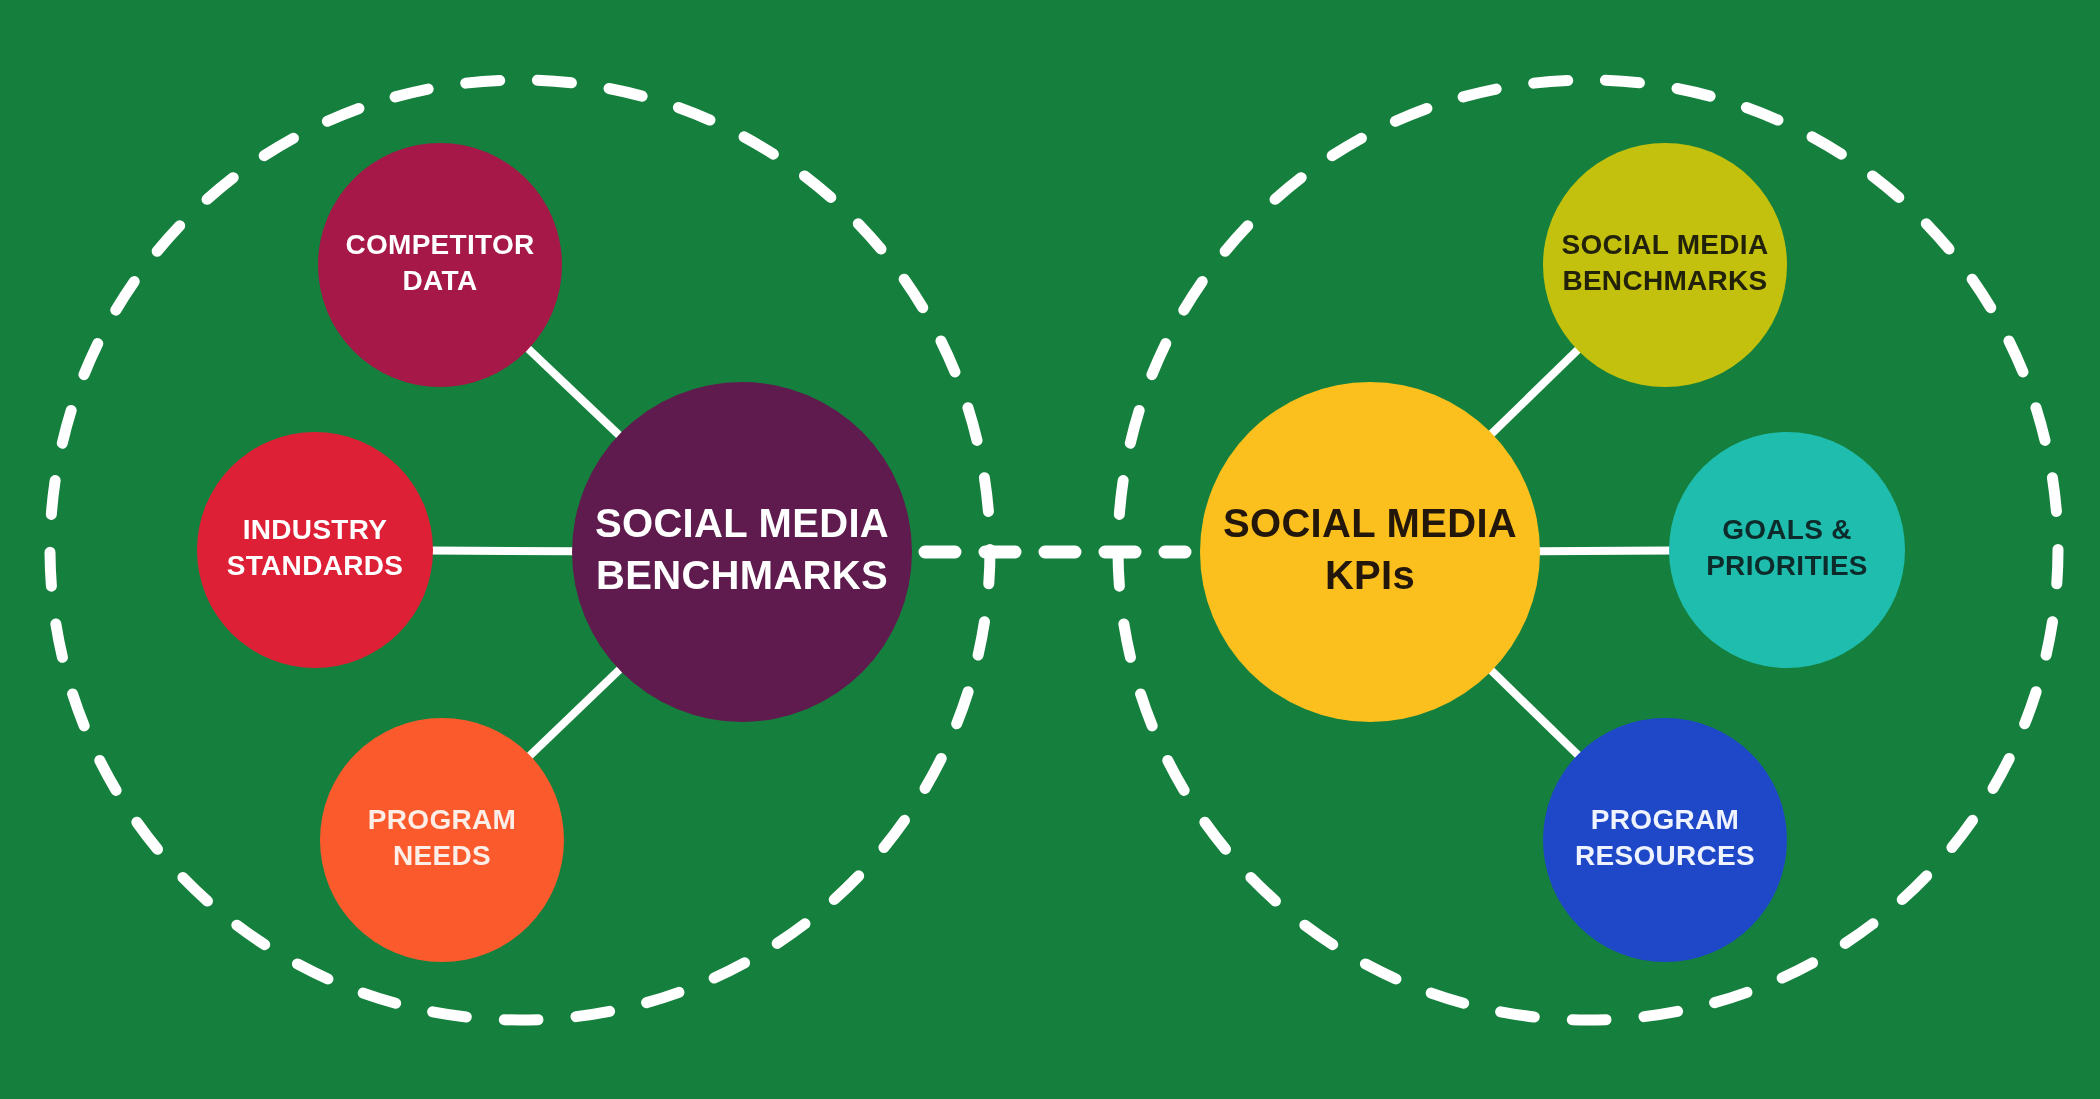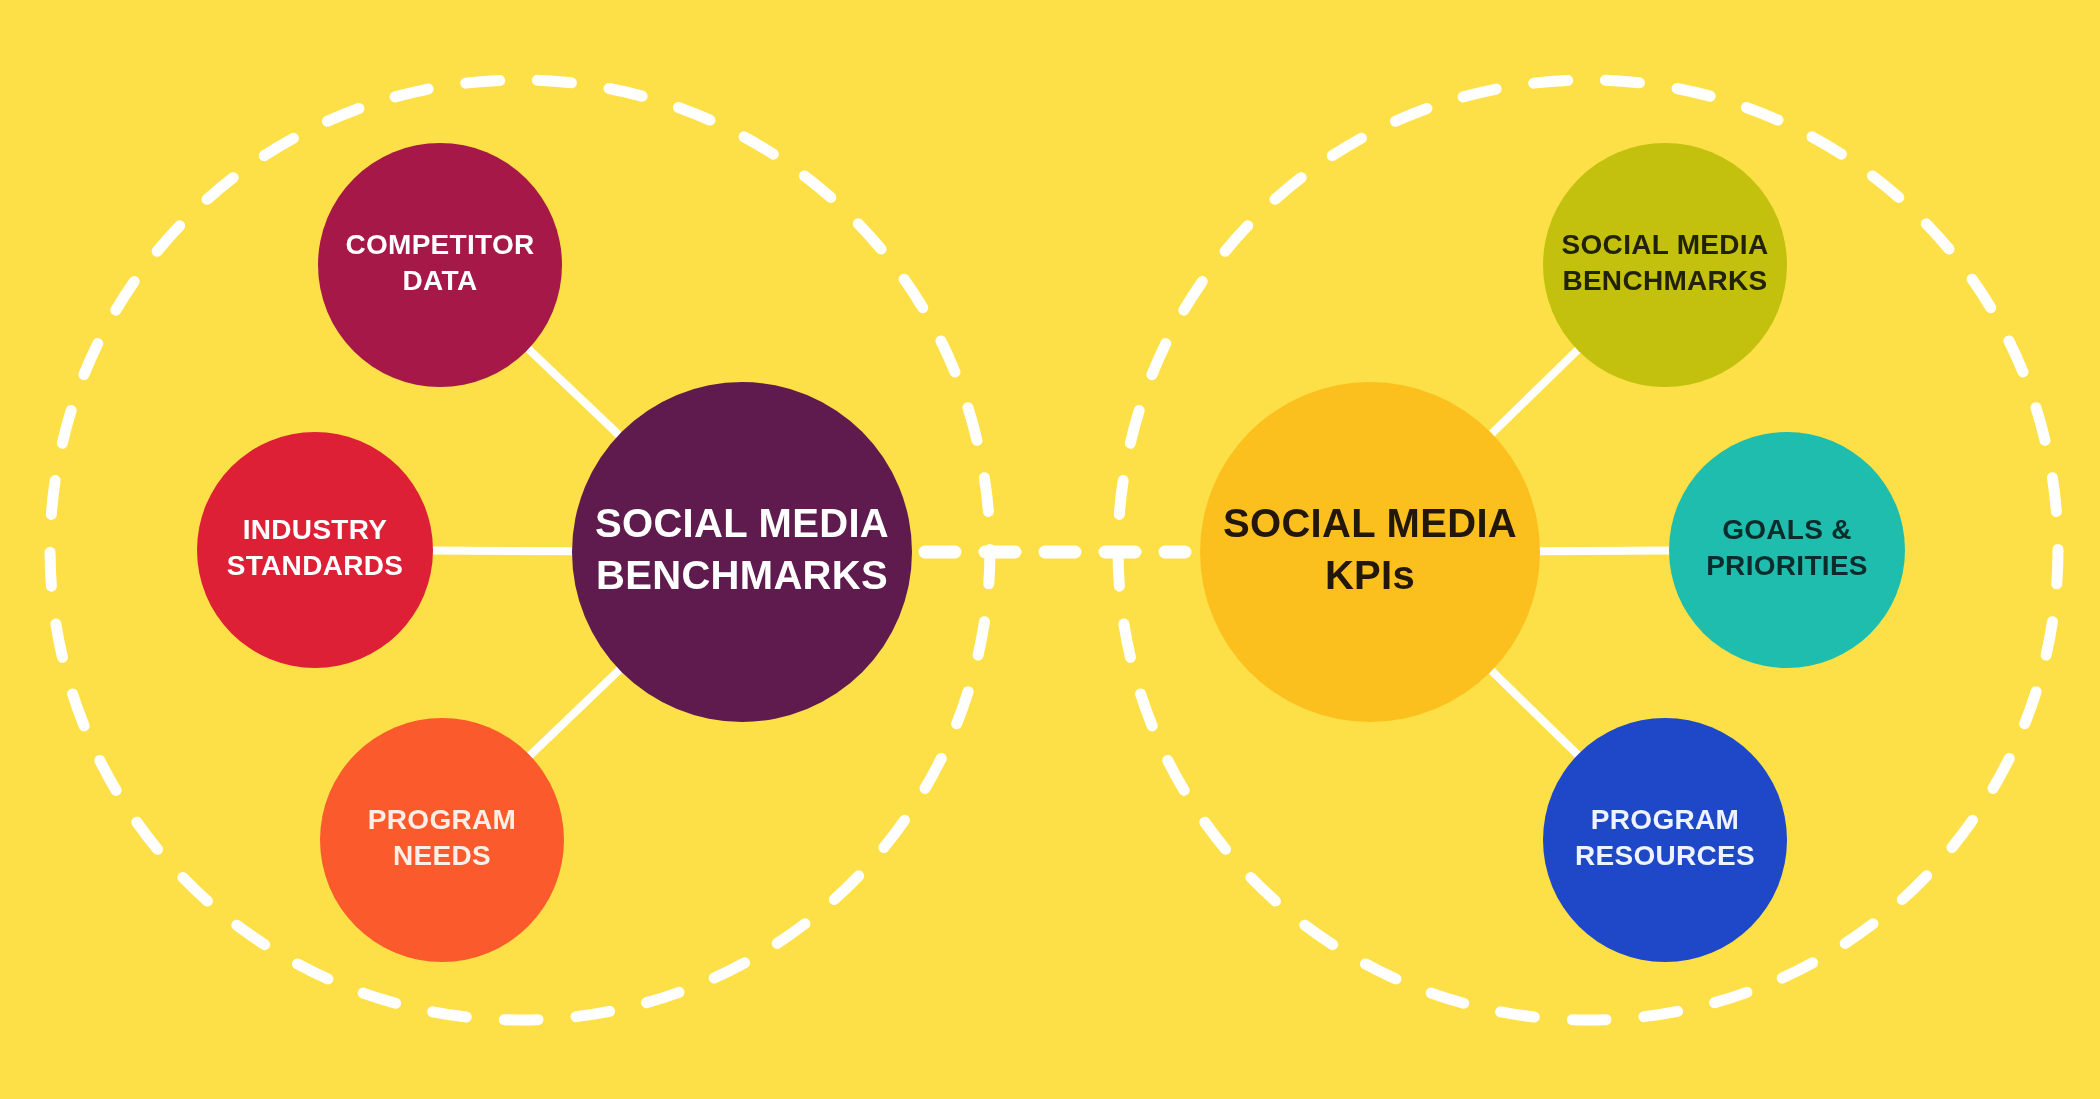--- a/index.html
+++ b/index.html
@@ -4,21 +4,21 @@
 <style>
   html, body {
     margin: 0;
     padding: 0;
     background: #1e2025;
   }
   #stage {
     position: relative;
     width: 2100px;
     height: 1099px;
-    background: #fde047;
+    background: #15803d;
     overflow: hidden;
     font-family: "Liberation Sans", sans-serif;
   }
   #diagram-svg {
     position: absolute;
     inset: 0;
     width: 2100px;
     height: 1099px;
     display: block;
   }

